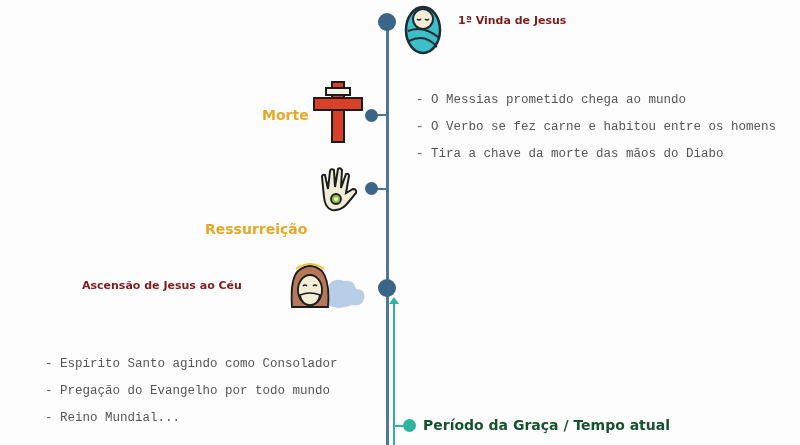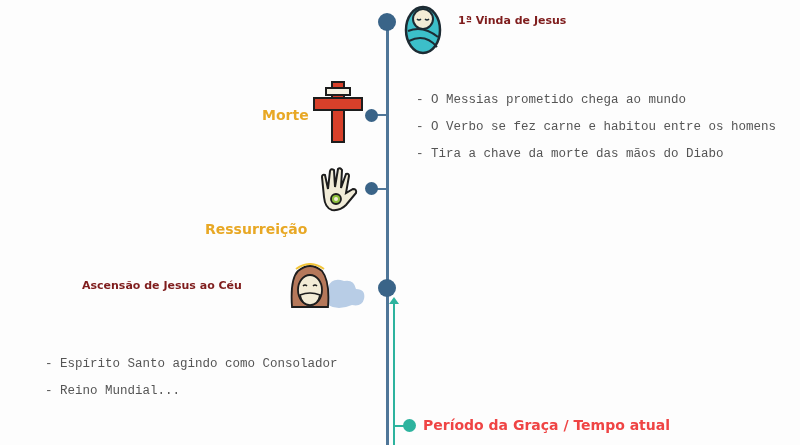--- a/index.html
+++ b/index.html
@@ -41,21 +41,21 @@
     position: absolute; width: 13px; height: 13px; border-radius: 50%;
     background: #2db39e;
   }
   .title-blue {
     font-weight: bold; color: #7f1d1d; font-size: 11px; white-space: nowrap;
   }
   .title-orange {
     font-weight: bold; color: #e8a825; font-size: 14px; white-space: nowrap;
   }
   .title-teal {
-    font-weight: bold; color: #ef4444; font-size: 14px; white-space: nowrap;
+    font-weight: bold; color: #14532d; font-size: 14px; white-space: nowrap;
   }
   .list {
     position: absolute; margin: 0; padding: 0; list-style: none;
     color: #555; font-size: 12.5px;
     font-family: "Liberation Sans", sans-serif;
   }
   .list li { height: 27px; line-height: 27px; white-space: nowrap; font-family: Liberation Mono, monospace; }
   .icon { position: absolute; }
 </style>
 </head>
@@ -113,19 +113,20 @@
       <path d="M8 6 Q22 -4 36 6" stroke="#f2c53a" stroke-width="2" fill="none"></path>
       <ellipse cx="22" cy="27" rx="12" ry="15" fill="#f3ecd6" stroke="#1d1d1d" stroke-width="1.8"></ellipse>
       <path d="M15 23 q2 -2 4 0 M25 23 q2 -2 4 0" stroke="#1d1d1d" stroke-width="1.5" fill="none"></path>
       <path d="M12 32 Q22 28 32 32 Q30 42 22 42 Q14 42 12 32 Z" fill="#f3ecd6" stroke="#1d1d1d" stroke-width="1.5"></path>
     </svg>
   </div>
   <div class="dot-big" style="left:378px;top:279px;"></div>
 
   <ul class="list" style="left:45px;top:351px;">
     <li>- Espírito Santo agindo como Consolador</li>
+    <li>- Pregação do Evangelho por todo mundo</li>
     <li>- Reino Mundial...</li>
   </ul>
 
   <div class="teal-connector" style="left:395px;top:425px;width:12px;"></div>
   <div class="dot-teal" style="left:403px;top:419px;"></div>
   <div class="abs title-teal" style="left:423px;top:417px;">Período da Graça / Tempo atual</div>
 </div>
 
 </body></html>

